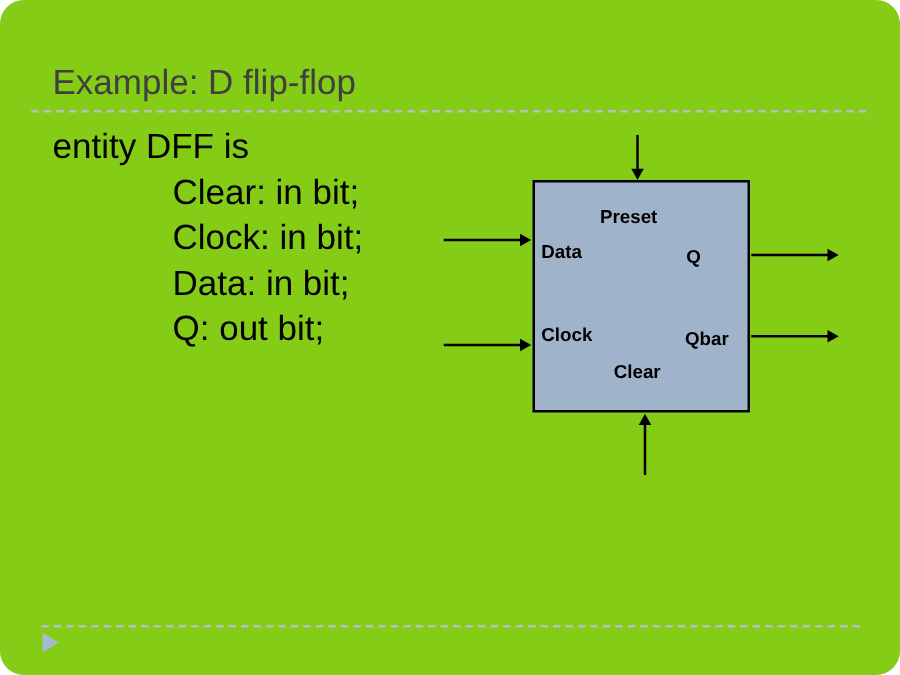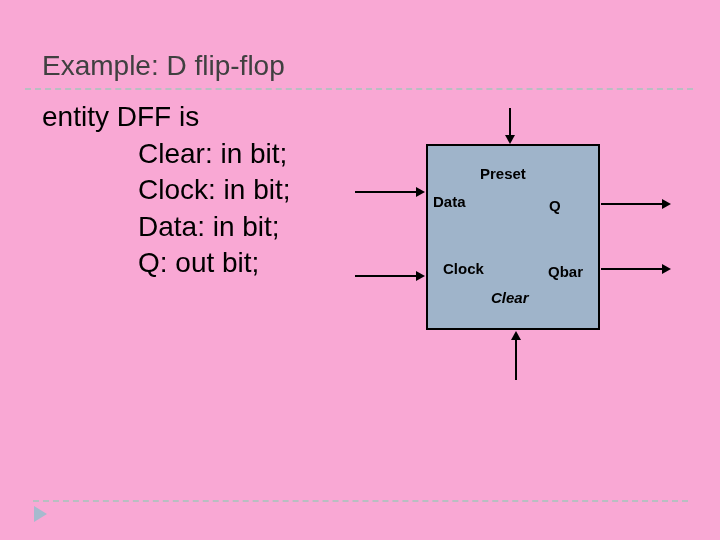--- a/index.html
+++ b/index.html
@@ -1,22 +1,23 @@
 <!DOCTYPE html>
 <html><head>
 <meta charset="utf-8">
 <style>
   html, body { margin: 0; padding: 0; background: #ffffff; }
   .slide {
     position: relative;
     width: 720px;
     height: 540px;
-    background: #f9a8d4;
+    background: #84cc16;
     font-family: "Liberation Sans", sans-serif;
     overflow: hidden;
+    border-radius: 19px;
   }
 
   
   .title {
     position: absolute;
     left: 42px;
     top: 50px;
     font-size: 28px;
     color: #404040;
     white-space: nowrap;
@@ -60,23 +61,23 @@
   .port-label {
     position: absolute;
     font-size: 15px;
     font-weight: bold;
     color: #000000;
     white-space: nowrap;
   }
   .lbl-preset { left: 480px; top: 165px; text-align: right; }
   .lbl-data   { left: 433px; top: 193px; }
   .lbl-q      { left: 549px; top: 197px; }
-  .lbl-clock  { left: 443px; top: 260px; }
+  .lbl-clock  { left: 433px; top: 260px; }
   .lbl-qbar   { left: 548px; top: 263px; }
-  .lbl-clear  { left: 491px; top: 289px; font-style: italic; }
+  .lbl-clear  { left: 491px; top: 289px; }
 
   
   .hline { position: absolute; height: 2px; background: #000000; }
   .vline { position: absolute; width: 2px; background: #000000; }
   .ah-right {
     position: absolute; width: 0; height: 0;
     border-top: 5px solid transparent;
     border-bottom: 5px solid transparent;
     border-left: 9px solid #000000;
   }

